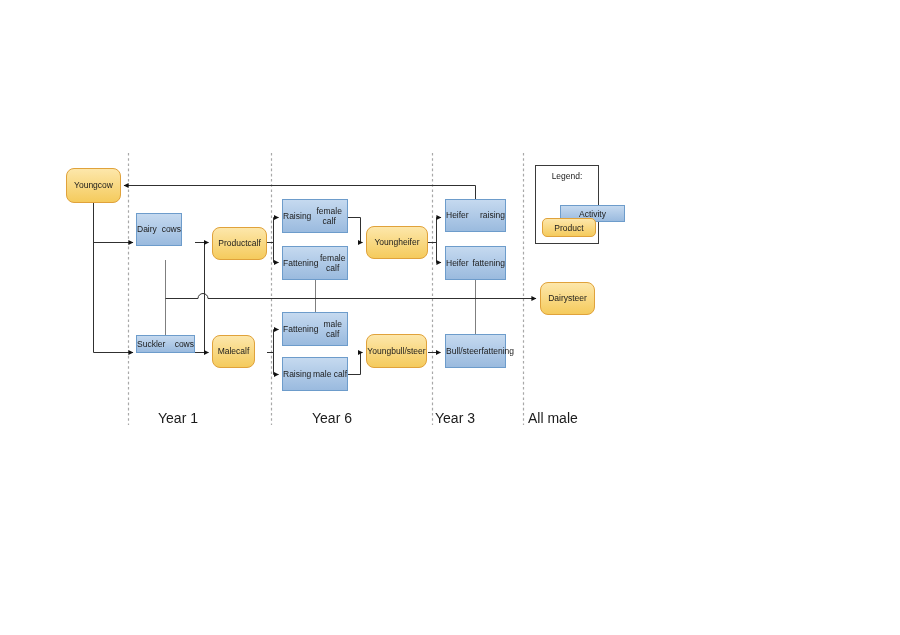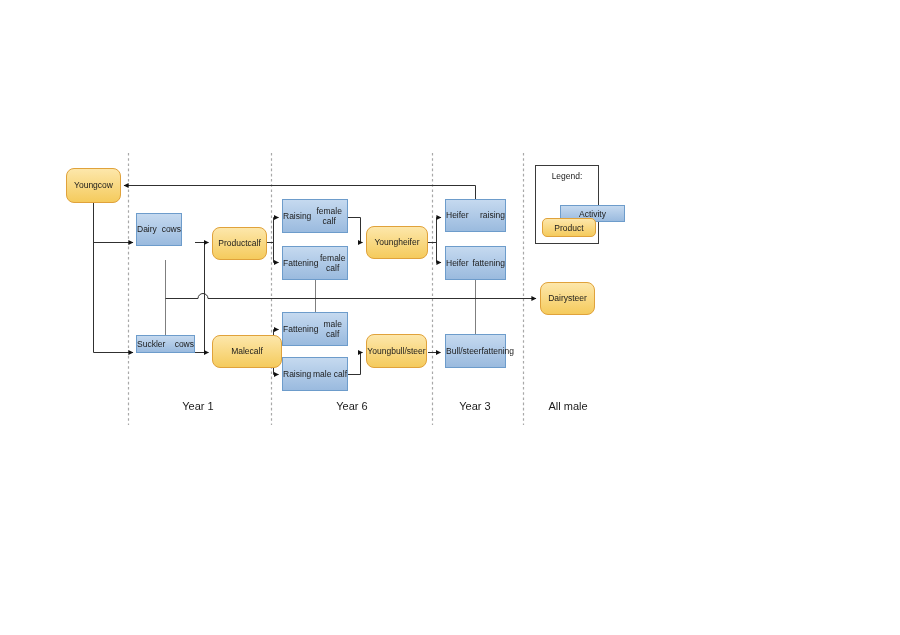--- a/index.html
+++ b/index.html
@@ -14,21 +14,21 @@
   .product{background:var(--product-fill);
            background-image:linear-gradient(180deg,rgba(255,255,255,.45),rgba(190,130,20,.10));
            border:1.4px solid var(--product-border);border-radius:8px;}
   .legend{position:absolute;left:535px;top:165px;width:64px;height:79px;background:#fff;
           border:1.4px solid #3a3a3a;z-index:2;box-sizing:border-box;text-decoration:underline;}
   .legend-title{position:absolute;left:0;top:5px;width:100%;text-align:center;font-size:8.5px;}
   .legend-chip{position:absolute;display:flex;align-items:center;justify-content:center;
                font-size:8.5px;box-sizing:border-box;}
   .chip-activity{left:24px;top:23px;width:65px;height:17px;margin-top:16px;}
   .chip-product{left:6px;top:52px;width:54px;height:19px;border-radius:5px;}
-  .year-label{position:absolute;top:400px;font-size:11px;text-align:center;z-index:2;}
+  .year-label{position:absolute;top:410px;font-size:14px;z-index:2;}
 </style>
 </head>
 <body>
 
 <div id="page">
 
   <svg id="wires" viewBox="0 0 900 635">
     <defs>
       <marker id="arr" markerWidth="6" markerHeight="6" refX="4.6" refY="2.5" orient="auto" markerUnits="userSpaceOnUse">
         <path d="M0,0 L5,2.5 L0,5 Z" fill="#111"></path>
@@ -115,21 +115,21 @@
   <div class="node activity" style="left:445px;top:246px;width:61px;height:34px">
     <div>Heifer</div>
     <div>fattening</div>
   </div>
 
   <div class="node activity" style="left:136px;top:335px;width:59px;height:18px">
     <div>Suckler</div>
     <div>cows</div>
   </div>
 
-  <div class="node product" style="left:212px;top:335px;width:70px;height:33px">
+  <div class="node product" style="left:212px;top:335px;width:43px;height:33px">
     <div>Male</div>
     <div>calf</div>
   </div>
 
   <div class="node activity" style="left:282px;top:312px;width:66px;height:34px">
     <div>Fattening</div>
     <div>male calf</div>
   </div>
 
   <div class="node activity" style="left:282px;top:357px;width:66px;height:34px">

